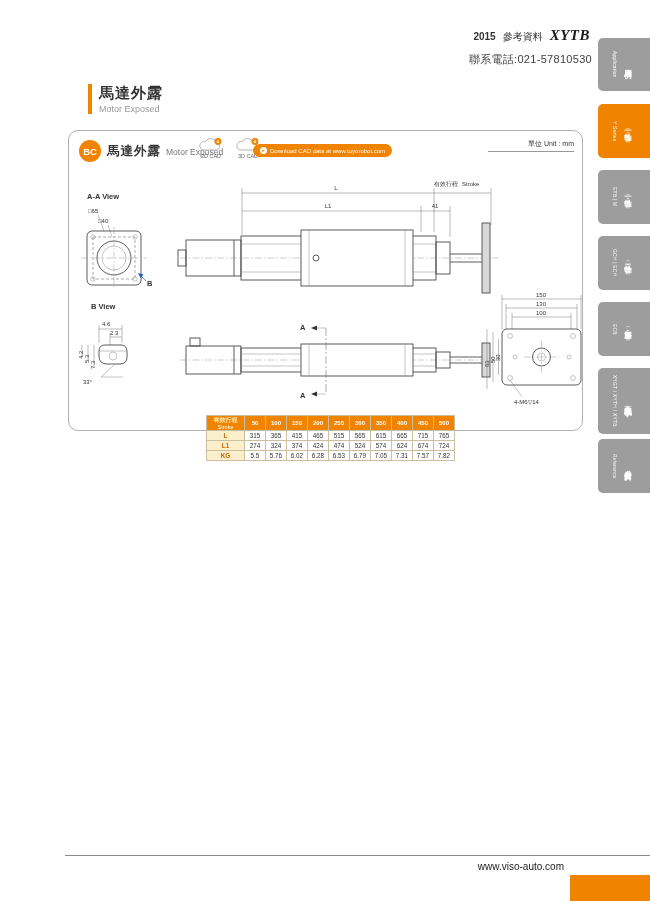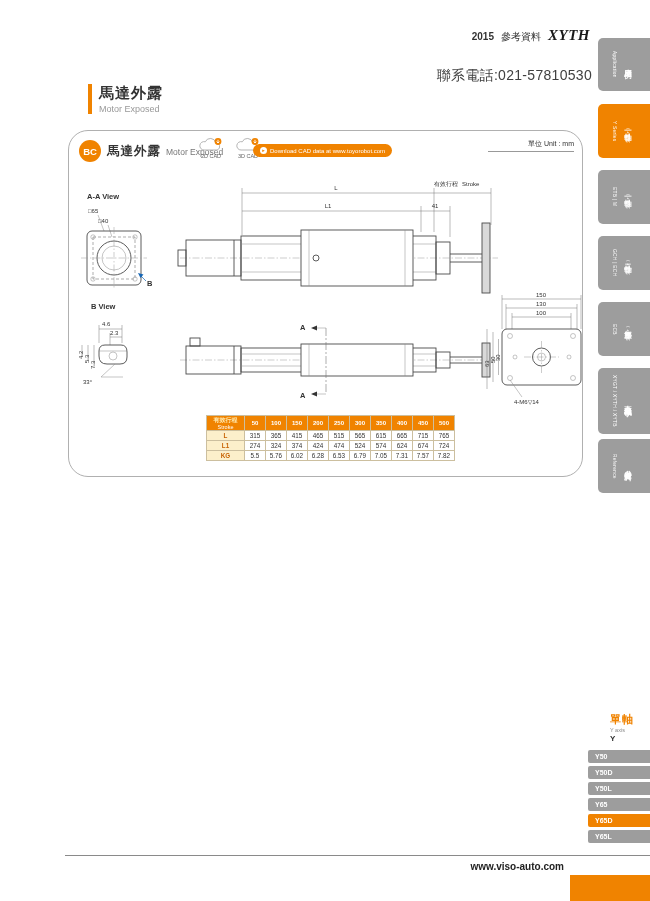--- a/index.html
+++ b/index.html
@@ -5,29 +5,29 @@
   *{box-sizing:border-box;margin:0;padding:0}
   html,body{width:650px;height:901px}
   body{font-family:"Liberation Sans",sans-serif;background:#fff}
   .page{position:relative;width:650px;height:901px;background:#fff;overflow:hidden}
 
   
   .brand-line{position:absolute;top:27px;right:60px;display:flex;align-items:baseline;gap:7px;color:#333}
   .brand-year{font-size:10px;font-weight:bold}
   .brand-cat{font-size:10px}
   .brand-logo{font-family:"Liberation Serif",serif;font-style:italic;font-weight:bold;font-size:15px;letter-spacing:.5px;color:#1a1a1a}
-  .phone{position:absolute;top:67px;right:58px;font-size:14px;color:#404040;letter-spacing:.3px}
+  .phone{position:absolute;top:52px;right:58px;font-size:11px;color:#404040;letter-spacing:.3px}
 
   
   .title-block{position:absolute;left:88px;top:84px;border-left:4px solid #F08300;padding-left:7px}
   .title-zh{font-size:15px;font-weight:bold;color:#333;letter-spacing:1px}
   .title-en{font-size:9px;color:#999;margin-top:1px}
 
   
-  .main-box{position:absolute;left:68px;top:130px;width:515px;height:347px;border:1px solid #b0b0b0;border-radius:20px;background:#fff}
+  .main-box{position:absolute;left:68px;top:130px;width:515px;height:301px;border:1px solid #b0b0b0;border-radius:10px;background:#fff}
   .bc-badge{position:absolute;left:10px;top:9px;width:22px;height:22px;border-radius:50%;background:#F08300;color:#fff;font-weight:bold;font-size:9.5px;display:flex;align-items:center;justify-content:center}
   .box-title{position:absolute;left:38px;top:12px;display:flex;align-items:baseline;gap:5px}
   .box-title-zh{font-size:12.5px;font-weight:bold;color:#333;letter-spacing:1px}
   .box-title-en{font-size:8.5px;color:#777}
   .cad-group{position:absolute;left:128px;top:6px;display:flex;gap:9px}
   .cloud-item{display:flex;flex-direction:column;align-items:center;cursor:pointer}
   .cloud-label{font-size:5.5px;color:#666;margin-top:1px}
   .download-pill{position:absolute;left:184px;top:13px;height:13px;display:flex;align-items:center;gap:3px;background:#F08300;border-radius:7px;padding:0 7px;cursor:pointer}
   .pill-dot{width:7px;height:7px;border-radius:50%;background:#fff;color:#F08300;font-size:5px;line-height:7px;text-align:center;flex:0 0 auto}
   .pill-text{font-size:6px;color:#fff;white-space:nowrap}
@@ -81,32 +81,32 @@
   .axis-nav{position:absolute;right:0;top:712px;width:62px}
   .axis-title{padding-left:22px;margin-bottom:7px}
   .axis-zh{color:#F08300;font-weight:bold;font-size:11px;letter-spacing:1px}
   .axis-en{font-size:5.5px;color:#888}
   .axis-y{font-size:8px;font-weight:bold;color:#333;margin-top:1px}
   .axis-tab{width:62px;height:13px;line-height:13px;background:#9d9d9d;color:#fff;font-size:7px;font-weight:bold;padding-left:7px;margin-bottom:3px;border-radius:2px 0 0 2px;cursor:pointer}
   .axis-tab.active{background:#F08300}
 
   
   .footer-line{position:absolute;left:65px;top:855px;width:585px;border-top:1px solid #8a8a8a}
-  .website{position:absolute;right:86px;top:861px;font-size:10px;font-weight:bold;color:#222}
+  .website{position:absolute;right:86px;top:861px;font-size:10px;font-weight:normal;color:#222}
   .corner-orange{position:absolute;right:0;bottom:0;width:80px;height:26px;background:#F08300}
 </style>
 </head>
 <body>
 
 <div class="page">
 
   <div class="brand-line">
     <span class="brand-year">2015</span>
     <span class="brand-cat">參考資料</span>
-    <span class="brand-logo">XYTH</span>
+    <span class="brand-logo">XYTB</span>
   </div>
   <div class="phone">聯系電話:021-57810530</div>
 
   <div class="title-block">
     <div class="title-zh">馬達外露</div>
     <div class="title-en">Motor Exposed</div>
   </div>
 
   <div class="main-box">
     <div class="bc-badge">BC</div>
@@ -374,31 +374,18 @@
     <div class="side-tab st6">
       <span class="tab-en">XYGT / XYTH / XYTB</span>
       <span class="tab-zh-col"><span class="tab-zh">直交機械手</span><span class="tab-sub"></span></span>
     </div>
     <div class="side-tab st7">
       <span class="tab-en">Reference</span>
       <span class="tab-zh-col"><span class="tab-zh">參考資料</span><span class="tab-sub"></span></span>
     </div>
   </nav>
 
-  <div class="axis-nav">
-    <div class="axis-title">
-      <div class="axis-zh">單軸</div>
-      <div class="axis-en">Y axis</div>
-      <div class="axis-y">Y</div>
-    </div>
-    <div class="axis-tab">Y50</div>
-    <div class="axis-tab">Y50D</div>
-    <div class="axis-tab">Y50L</div>
-    <div class="axis-tab">Y65</div>
-    <div class="axis-tab active">Y65D</div>
-    <div class="axis-tab">Y65L</div>
-  </div>
 
   <div class="footer-line"></div>
   <div class="website">www.viso-auto.com</div>
   <div class="corner-orange"></div>
 
 </div>
 
 </body></html>

